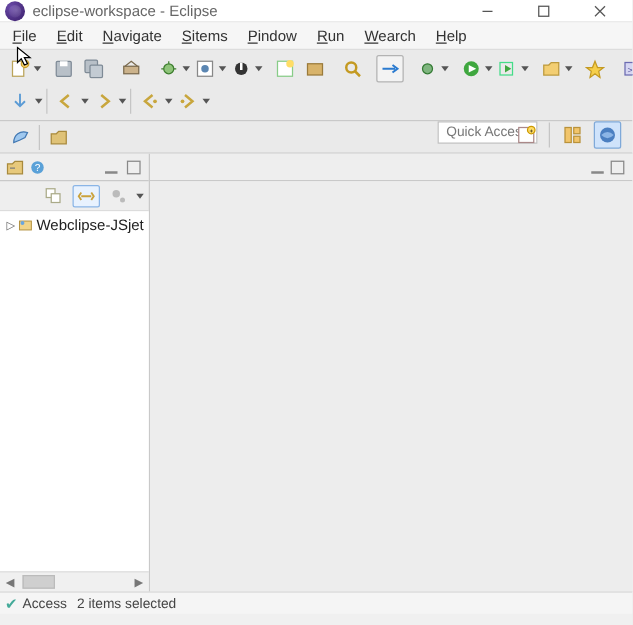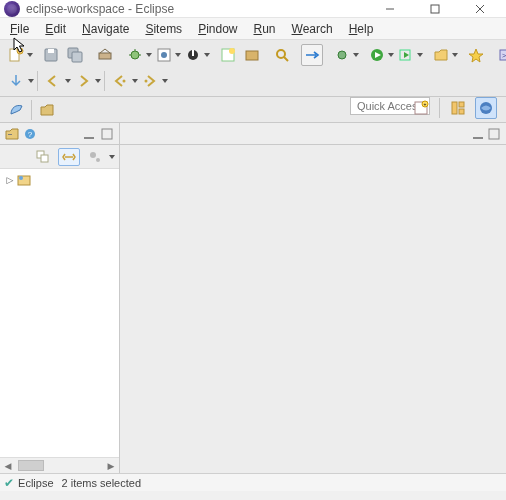--- a/index.html
+++ b/index.html
@@ -355,20 +355,21 @@
         </span>
       <span class="drop"></span>
     </div>
     <div class="tree">
       <div class="tree-item">
         <span class="tree-exp">▷</span>
         <svg class="ico" style="margin-right:3px" viewBox="0 0 16 16">
             <rect x="2" y="4" width="12" height="9" fill="#f1d489" stroke="#b2913f"></rect>
             <circle cx="5" cy="6" r="2" fill="#6aa6e0"></circle>
           </svg>
+        <span>Webclipse-JSjet</span>
       </div>
     </div>
     <div class="scroll-x">
       <div class="arrow">◀</div>
       <div class="thumb"></div>
       <div class="track"></div>
       <div class="arrow">▶</div>
     </div>
   </div>
 
@@ -385,15 +386,15 @@
             <rect x="3" y="3" width="10" height="10" fill="none" stroke="#888"></rect>
           </svg>
         </span>
     </div>
     <div class="editor-body"></div>
   </div>
 </div>
 
 <div class="status">
   <span class="check">✔</span>
-  <span style="margin-right:8px">Eclipse</span>
+  <span style="margin-right:8px">Access</span>
   <span>2 items selected</span>
 </div>
 
 </body></html>

